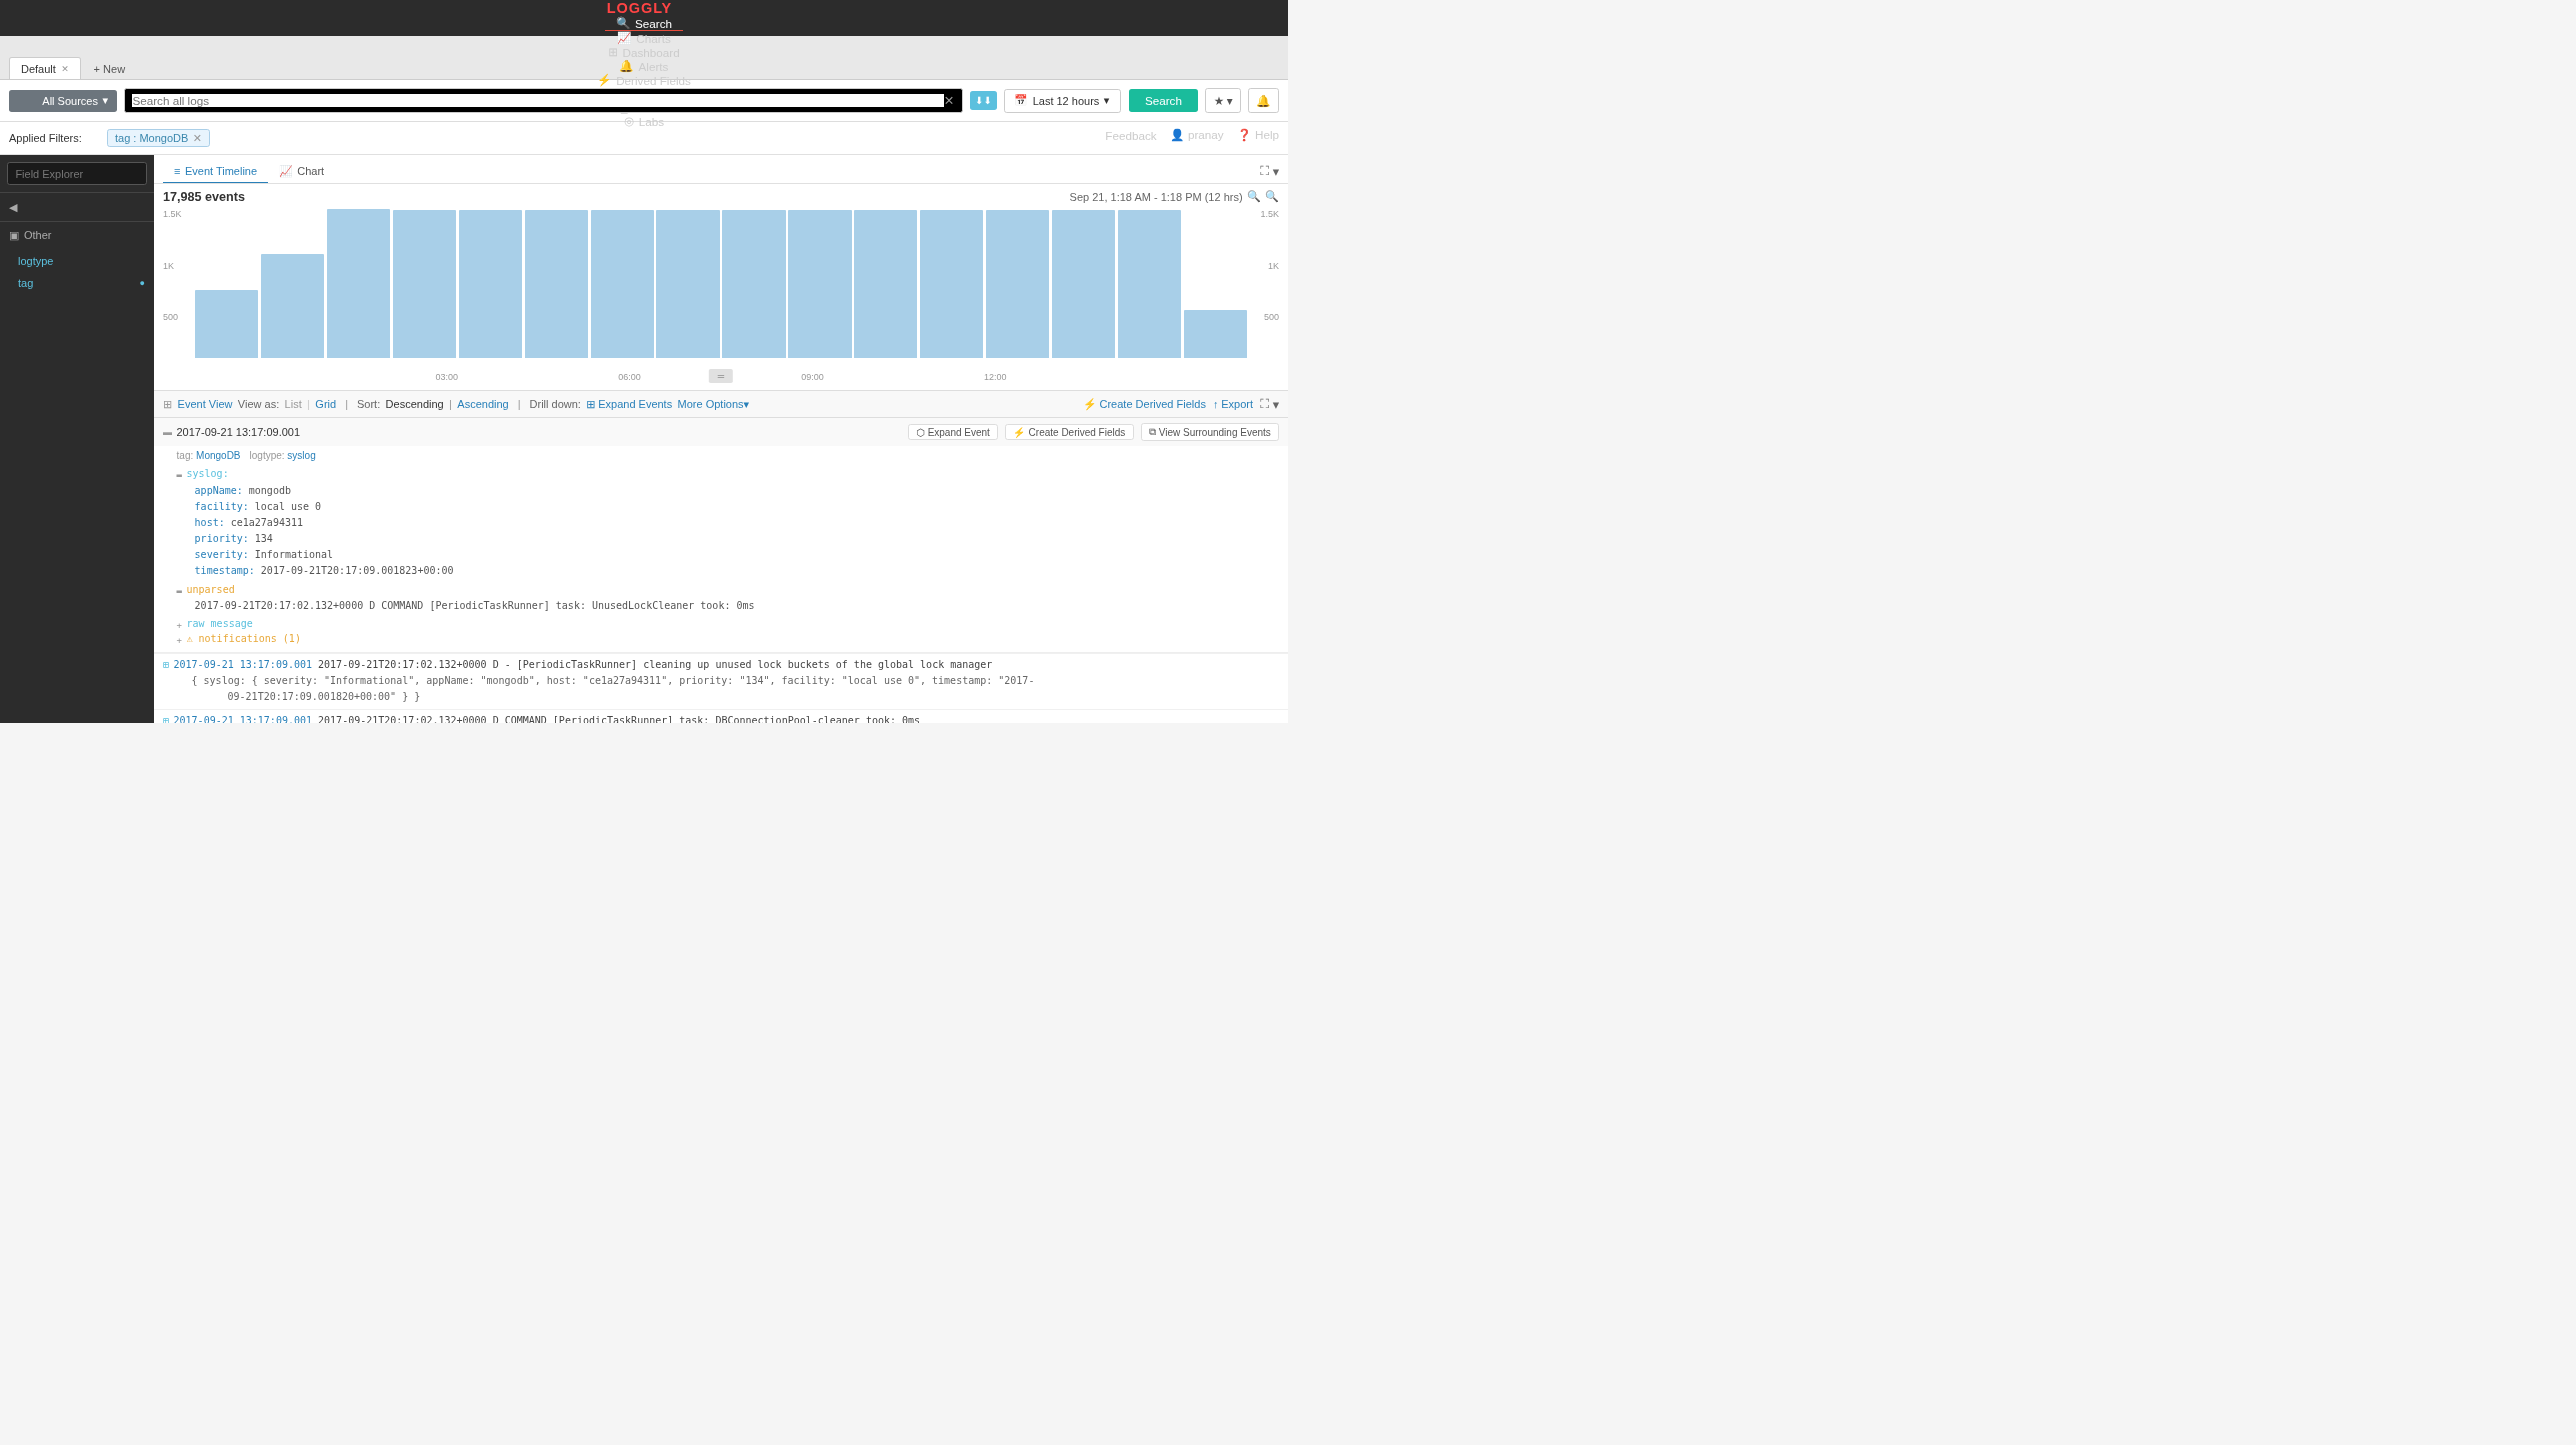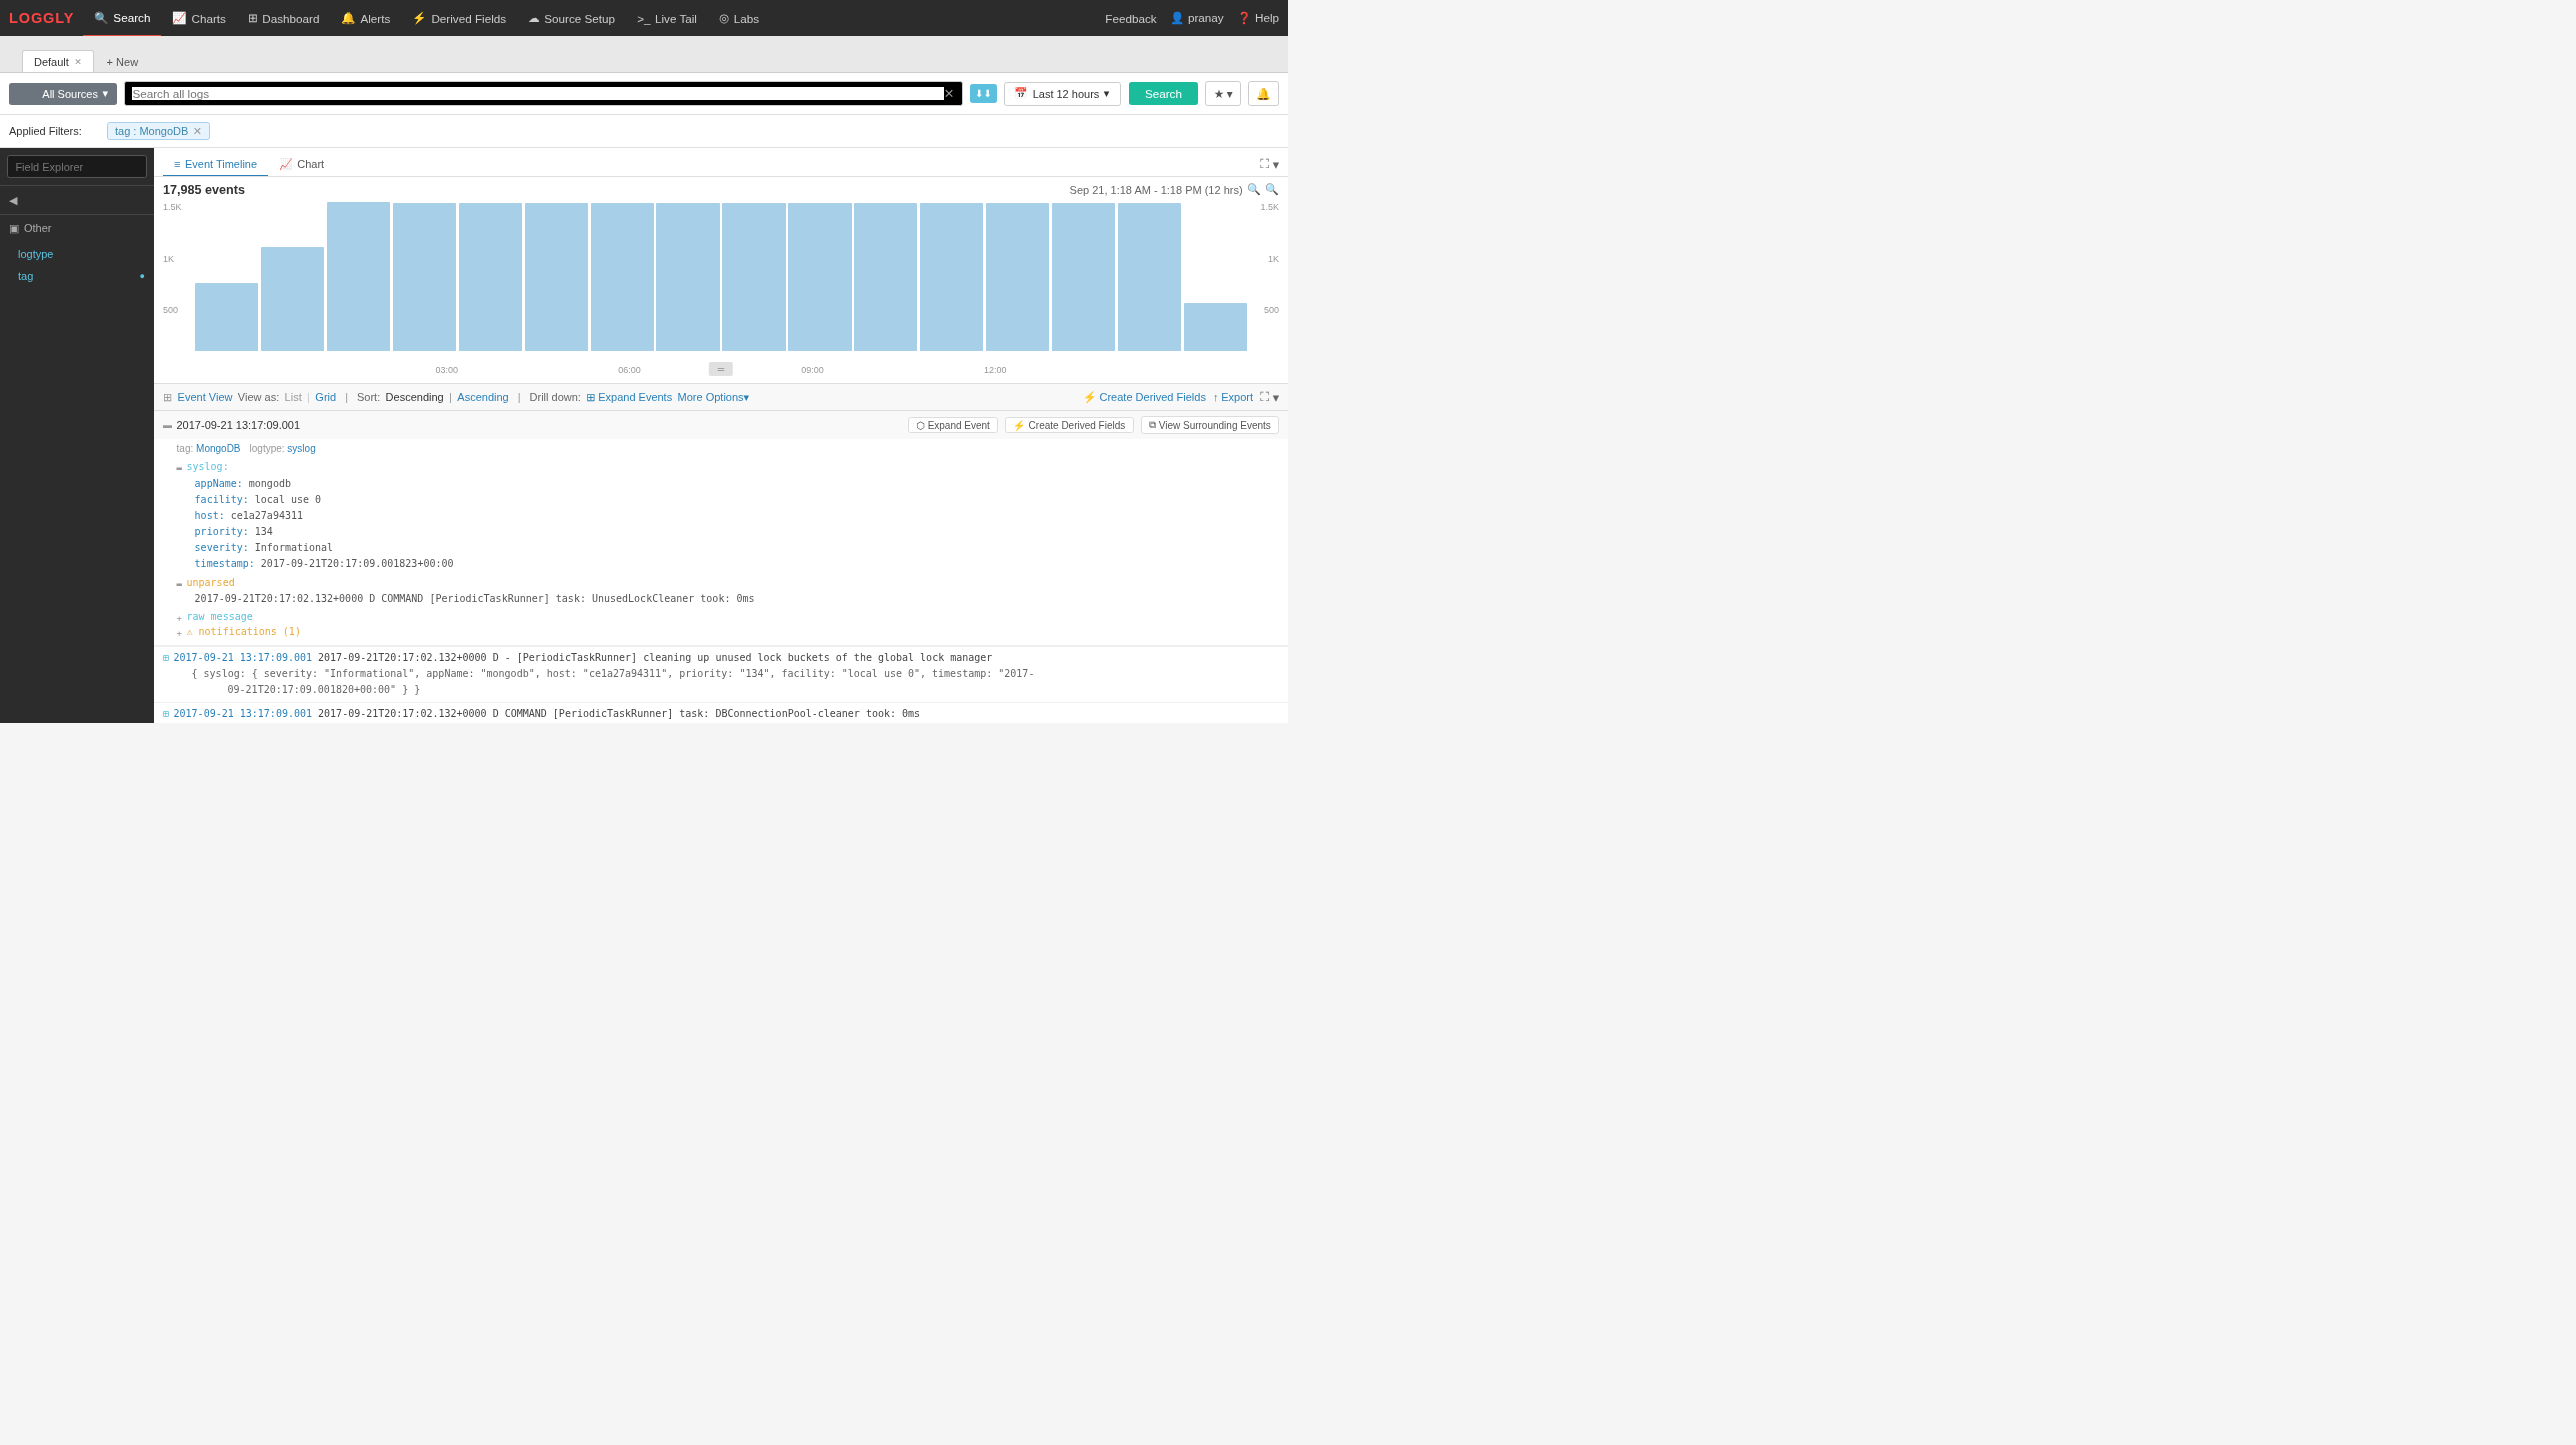--- a/index.html
+++ b/index.html
@@ -6,20 +6,21 @@
     body { font-family: 'Helvetica Neue', Arial, sans-serif; font-size: 11.7px; background: #f5f5f5; color: #333; overflow: hidden; width: 1288px; height: 723px; }
 
     
     .top-nav {
       background: #2c2c2c;
       height: 36px;
       display: flex;
       align-items: center;
       padding: 0 9px;
       gap: 0;
+      flex-direction: column;
     }
     .nav-logo {
       margin-right: 9px;
       color: #ff4444;
       font-weight: bold;
       font-size: 14.5px;
       letter-spacing: 0.9px;
     }
     .nav-logo span { color: #ff4444; }
     .nav-item {
@@ -43,24 +44,24 @@
     }
     .nav-right .nav-link {
       color: #ccc;
       font-size: 11.7px;
       cursor: pointer;
     }
 
     
     .tabs-bar {
       background: #e8e8e8;
-      height: 37px;
+      height: 44px;
       display: flex;
       align-items: flex-end;
-      padding: 0 22px;
+      padding: 0 9px;
       border-bottom: 0.9px solid #ccc;
     }
     .tab {
       background: #fff;
       border: 0.9px solid #ccc;
       border-bottom: none;
       padding: 4.5px 11px;
       font-size: 11px;
       cursor: pointer;
       display: flex;

